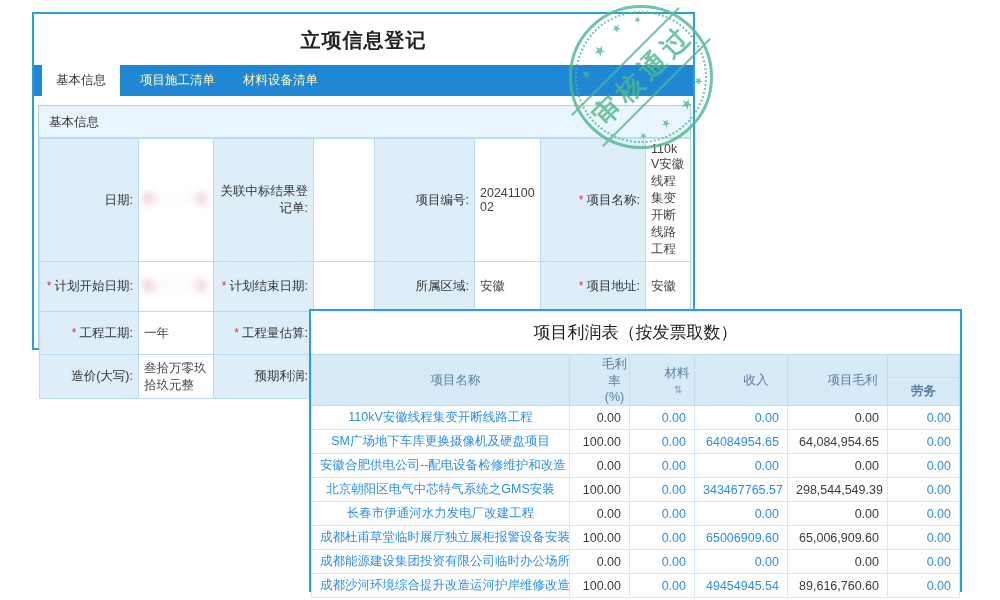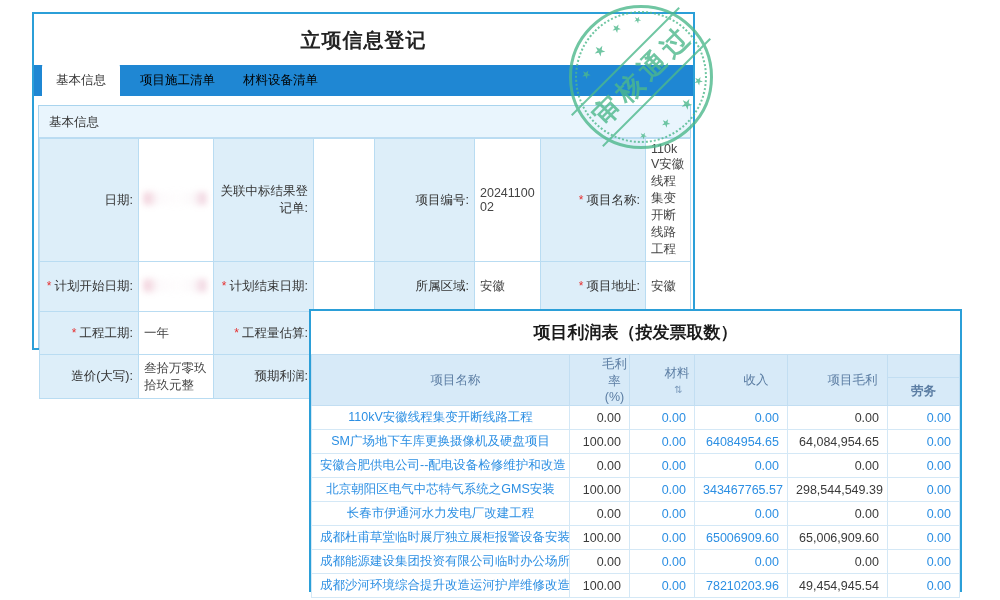--- a/index.html
+++ b/index.html
@@ -8,21 +8,21 @@
   .stage { position:relative; width:1000px; height:600px; background:#fff; }
 
   
   .reg-panel { position:absolute; left:32px; top:12px; width:663px; height:338px;
     background:#fff; border:2px solid #2b9fd8; z-index:1;padding-left:11px; }
   .reg-title { position:absolute; top:13px; left:0; right:0; text-align:center;
     font-size:20px; font-weight:bold; color:#222; letter-spacing:1px; }
   .tabbar { position:absolute; top:51px; left:0; right:0; height:31px;
     background:#1f87d3; display:flex; align-items:flex-end; padding-left:8px; }
   .tab { height:31px; line-height:31px; padding:0 14px; font-size:12.5px;
-    color:#000000; cursor:pointer; white-space:nowrap; }
+    color:#fef9c3; cursor:pointer; white-space:nowrap; }
   .tab.active { background:#fff; color:#333; height:34px; line-height:34px;
     border-radius:4px 4px 0 0; margin-right:6px; position:relative; top:1px; }
   .section { position:absolute; top:91px; left:4px; width:653px; height:243px;
     border:1px solid #a9d4ee; background:#fff; }
   .section-header { height:32px; line-height:32px; background:#e9f5fd;
     border-bottom:1px solid #bcdcf2; padding-left:10px; font-size:12.5px; color:#333; }
   table.form-table { width:100%; border-collapse:collapse; table-layout:fixed; }
   .form-table td { border:1px solid #b9dcf2; font-size:12.5px; color:#444;
     vertical-align:middle; padding:3px 5px; overflow:hidden; }
   .form-table td.lbl { background:#ddeef9; text-align:right; color:#333; }
@@ -55,21 +55,21 @@
   .st.s4 { left:106px; top:25px; font-size:9px; }
   .st.s5 { left:28px; bottom:24px; font-size:9px; }
   .st.s6 { left:52px; bottom:16px; font-size:11px; }
   .st.s7 { left:79px; bottom:14px; font-size:14px; }
   .st.s8 { left:105px; bottom:23px; font-size:11px; }
 
   
   .profit-panel { position:absolute; left:309px; top:309px; width:653px; height:283px;
     background:#fff; border:2px solid #2b9fd8; z-index:5; }
   .profit-title { height:43px; line-height:43px; text-align:center;
-    font-size:17px; font-weight:bold; color:#1b1b1b; }
+    font-size:17px; font-weight:normal; color:#1b1b1b; }
   table.profit-table { width:100%; border-collapse:collapse; table-layout:fixed; }
   .profit-table th { background:#d7eaf8; color:#5b7da3; font-weight:normal;
     font-size:12.5px; border:1px solid #c2def2; text-align:center;
     vertical-align:middle; white-space:pre-line; padding:1px 2px; }
   .profit-table thead tr.sub1 th { height:20px;padding-left:32px; }
   .profit-table thead tr.sub2 th { height:24px;font-weight:bold; }
   .profit-table td { border:1px solid #d4e8f6; font-size:12.5px; height:24px;
     padding:0 8px; white-space:nowrap; overflow:hidden; background:#fff; }
   .profit-table td.name { color:#2c8fe3; text-align:center; cursor:pointer; }
   .profit-table td.num { color:#3a3a3a; text-align:right; }
@@ -244,21 +244,21 @@
           <td class="num">0.00</td>
           <td class="numlink">0.00</td>
           <td class="numlink">0.00</td>
           <td class="num">0.00</td>
           <td class="numlink">0.00</td>
         </tr>
         <tr>
           <td class="name">成都沙河环境综合提升改造运河护岸维修改造</td>
           <td class="num">100.00</td>
           <td class="numlink">0.00</td>
-          <td class="numlink">78210203.96</td>
-          <td class="num">49,454,945.54</td>
+          <td class="numlink">49454945.54</td>
+          <td class="num">89,616,760.60</td>
           <td class="numlink">0.00</td>
         </tr>
       </tbody>
     </table>
   </div>
 
 </div>
 
 </body></html>

